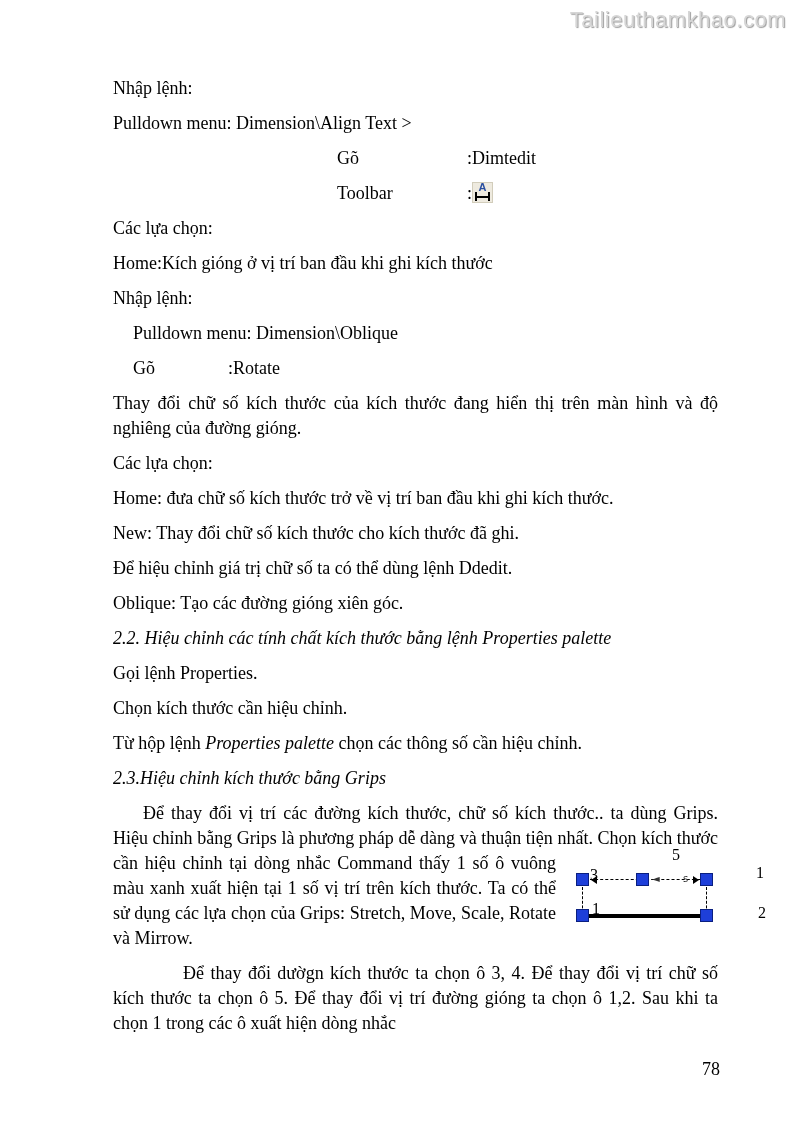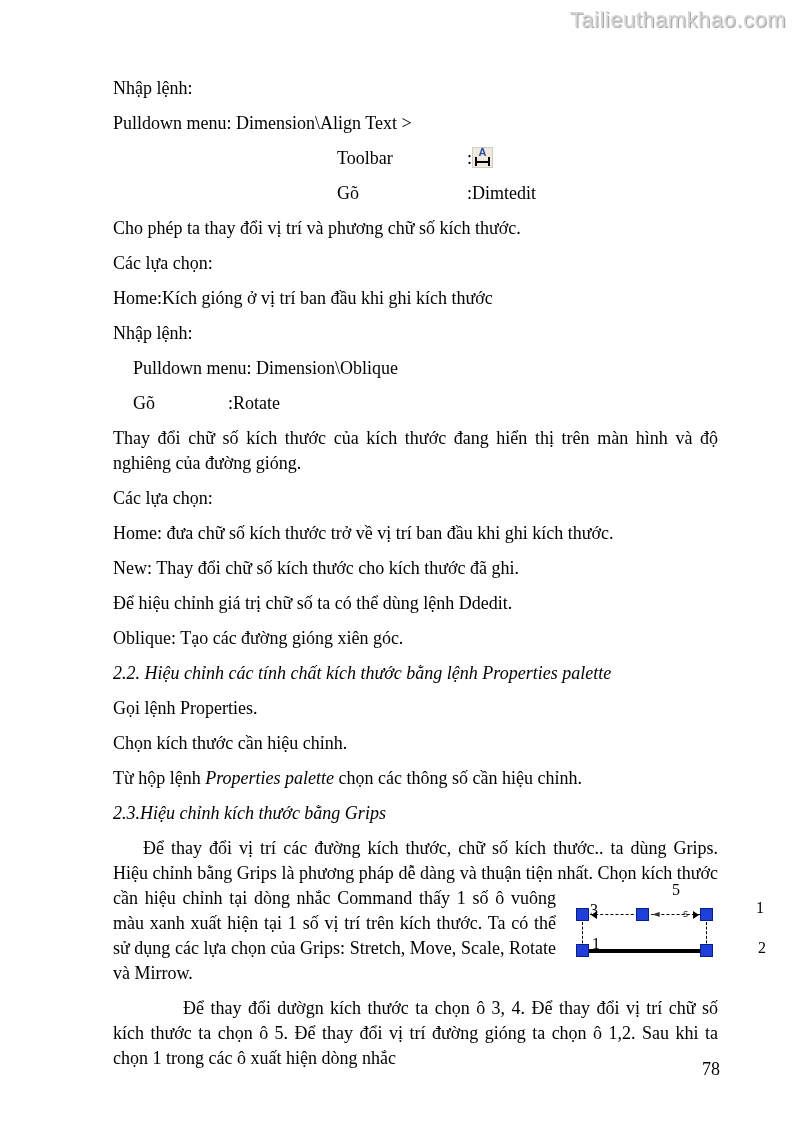--- a/index.html
+++ b/index.html
@@ -159,28 +159,27 @@
 
   <div class="watermark">Tailieuthamkhao.com</div>
 
   <div class="content">
 
     <p class="para">Nhập lệnh:</p>
 
     <p class="para">Pulldown menu: Dimension\Align Text &gt;</p>
 
     <div class="para tb-block">
+      <span class="lbl">Gõ</span><span>:Dimtedit</span>
+    </div>
+
+    <div class="para tb-block">
       <span class="lbl">Toolbar</span><span>:</span><span class="tb-icon"><span class="letter">A</span><span class="dimline"></span><span class="tick-l"></span><span class="tick-r"></span></span>
     </div>
 
-    <div class="para tb-block">
-      <span class="lbl">Gõ</span><span>:Dimtedit</span>
-    </div>
-
-    <p class="para">Cho phép ta thay đổi vị trí và phương chữ số kích thước.</p>
 
     <p class="para">Các lựa chọn:</p>
 
     <p class="para">Home:Kích gióng ở vị trí ban đầu khi ghi kích thước</p>
 
     <p class="para">Nhập lệnh:</p>
 
     <p class="para indent-block">Pulldown menu: Dimension\Oblique</p>
 
     <div class="para indent-block ind-block">

